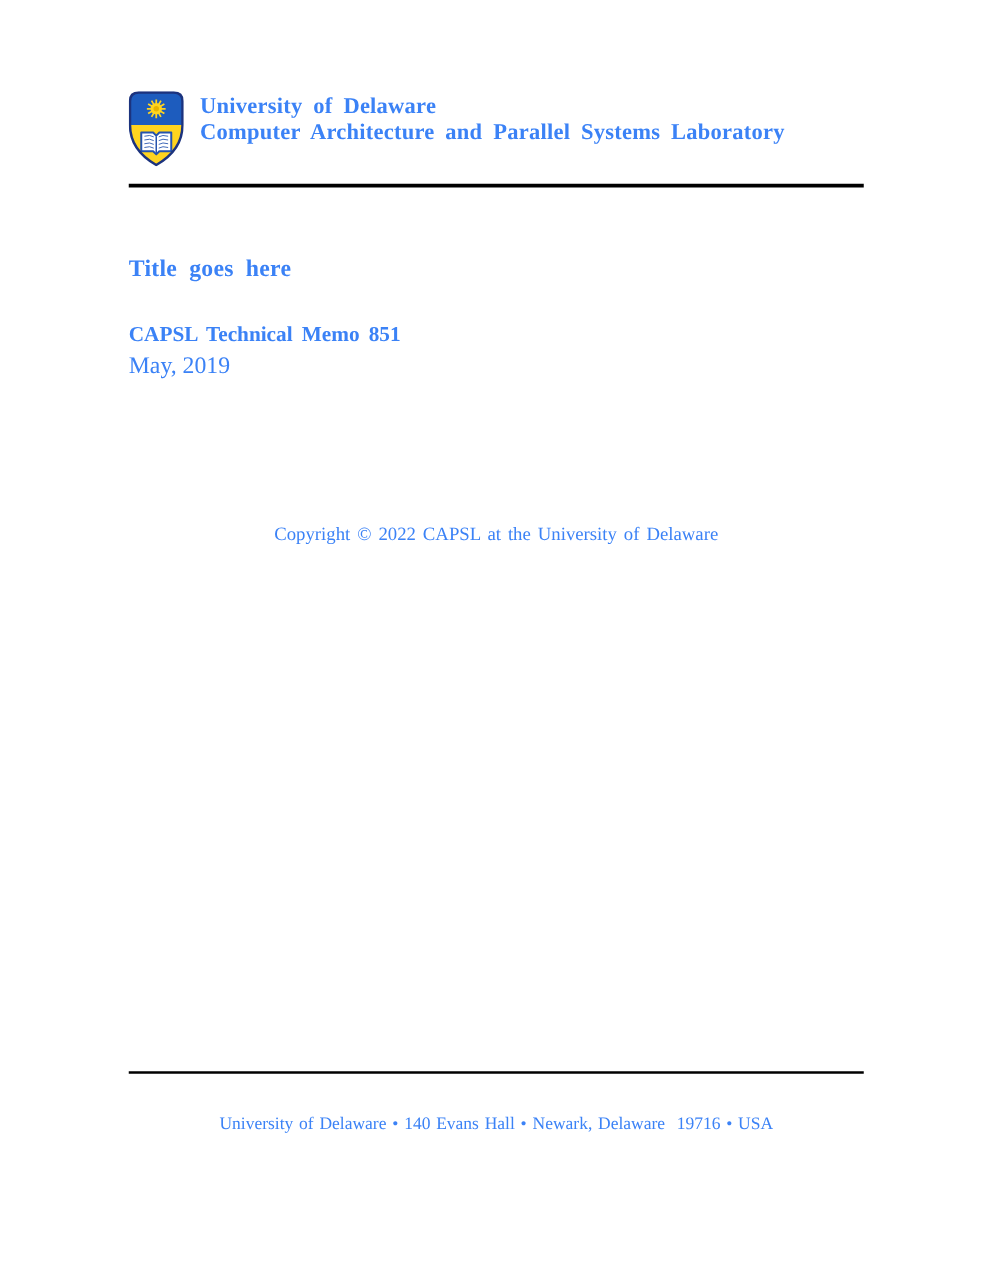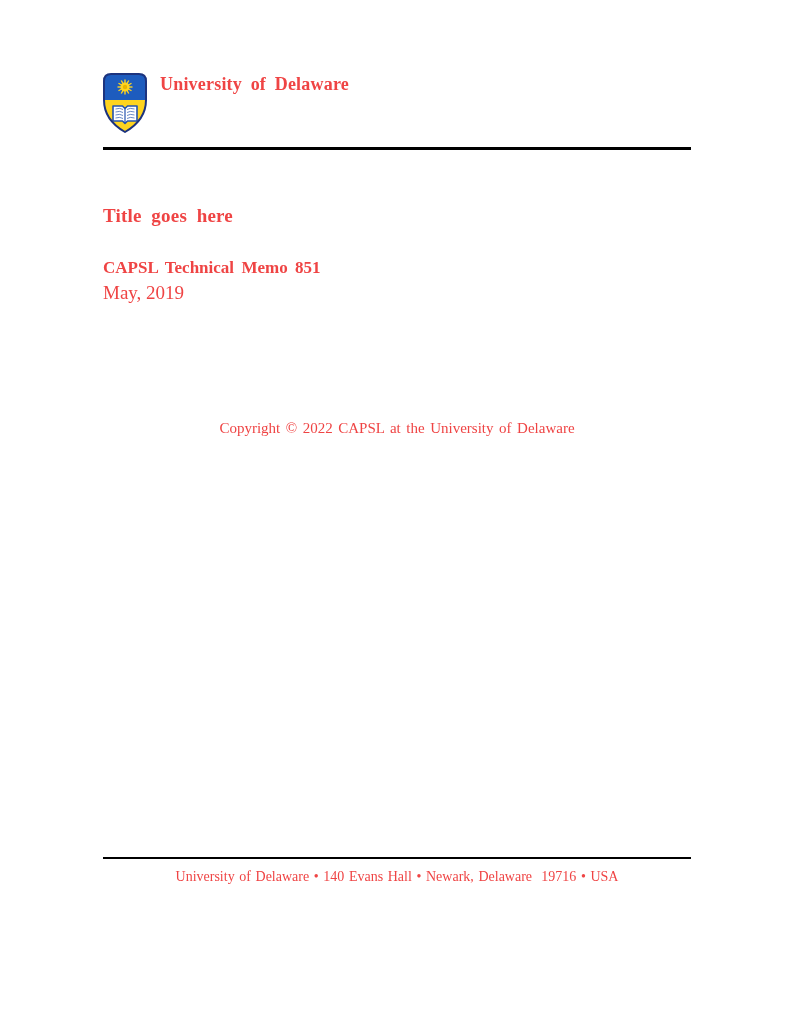--- a/index.html
+++ b/index.html
@@ -6,21 +6,21 @@
     margin: 0;
     padding: 0;
     background: #ffffff;
   }
   .page {
     position: relative;
     width: 794px;
     height: 1028px;
     background: #ffffff;
     font-family: "Liberation Serif", "DejaVu Serif", serif;
-    color: #ef4444;
+    color: #3b82f6;
     overflow: hidden;
   }
 
   
   .header {
     position: absolute;
     left: 103px;
     top: 73px;
     width: 590px;
     display: flex;
@@ -99,21 +99,21 @@
     position: absolute;
     left: 103px;
     top: 857px;
     width: 588px;
     height: 2px;
     background: #000000;
   }
   .footer {
     position: absolute;
     left: 103px;
-    top: 866px;
+    top: 889px;
     width: 588px;
     text-align: center;
   }
   .footer-line {
     font-size: 14px;
     line-height: 21px;
     white-space: pre; 
     word-spacing: 0.08em;
   }
 </style>
@@ -150,20 +150,21 @@
         <line x1="22" y1="36" x2="22" y2="50" stroke="#2553ae" stroke-width="1.2"></line>
         <path d="M12.5,36 Q17,34.5 20,36.5 M12.5,39 Q17,37.5 20,39.5 M12.5,42 Q17,40.5 20,42.5 M12.5,45 Q17,43.5 20,45.5" fill="none" stroke="#2553ae" stroke-width="0.7"></path>
         <path d="M31.5,36 Q27,34.5 24,36.5 M31.5,39 Q27,37.5 24,39.5 M31.5,42 Q27,40.5 24,42.5 M31.5,45 Q27,43.5 24,45.5" fill="none" stroke="#2553ae" stroke-width="0.7"></path>
       </g>
 
       <path d="M8,1 L36,1 Q43,1 43,8 L43,27 Q43,47 22,59 Q1,47 1,27 L1,8 Q1,1 8,1 Z" fill="none" stroke-width="2" stroke="#1c337e"></path>
     </svg>
 
     <div class="header-text">
       <div class="header-line">University of Delaware</div>
+      <div class="header-line">Computer Architecture and Parallel Systems Laboratory</div>
     </div>
   </div>
 
   <div class="header-rule"></div>
 
   <div class="title-block">
     <div class="doc-title">Title goes here</div>
     <div class="doc-memo">CAPSL Technical Memo 851</div>
     <div class="doc-date">May, 2019</div>
   </div>

